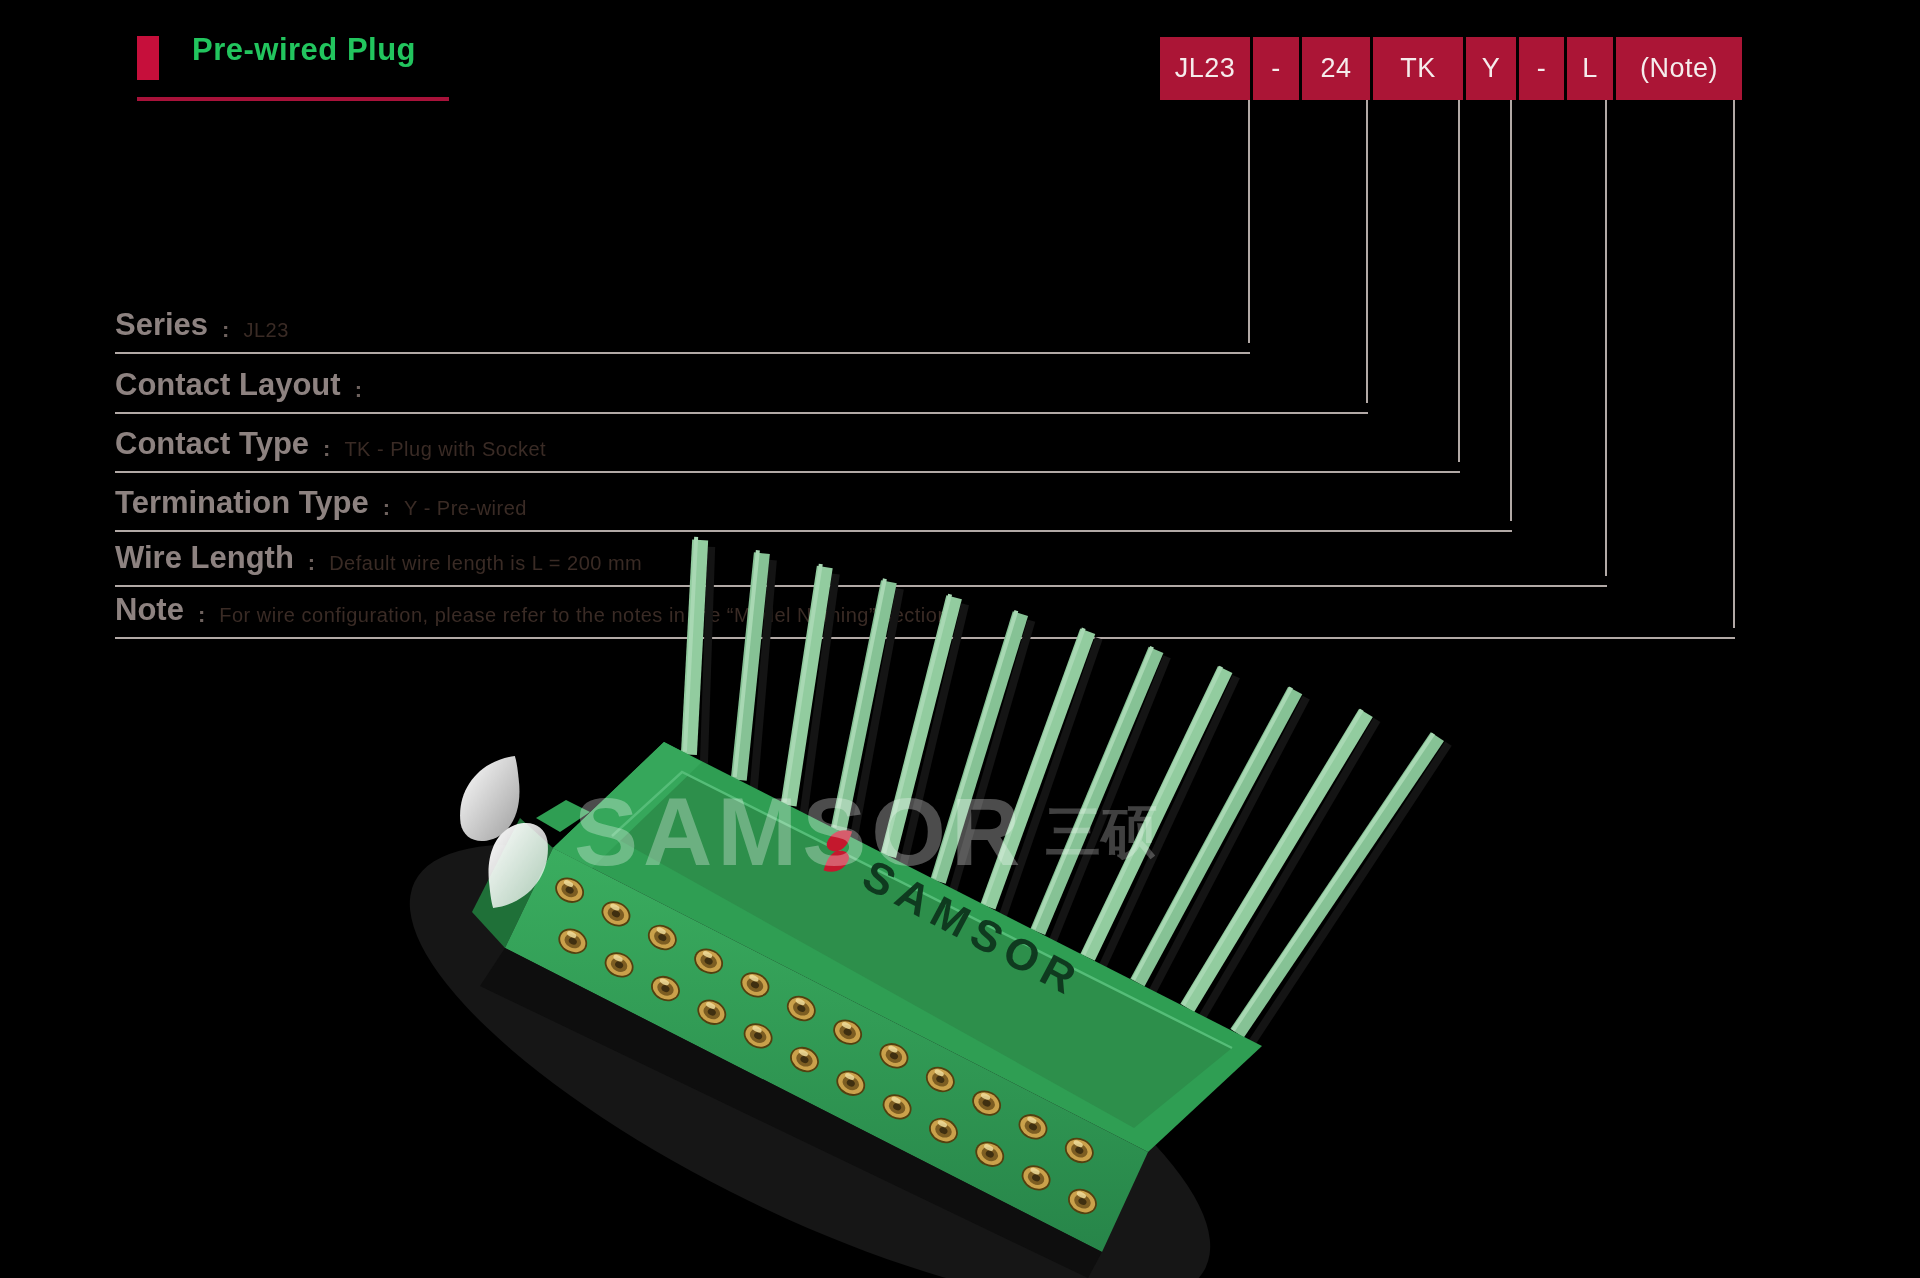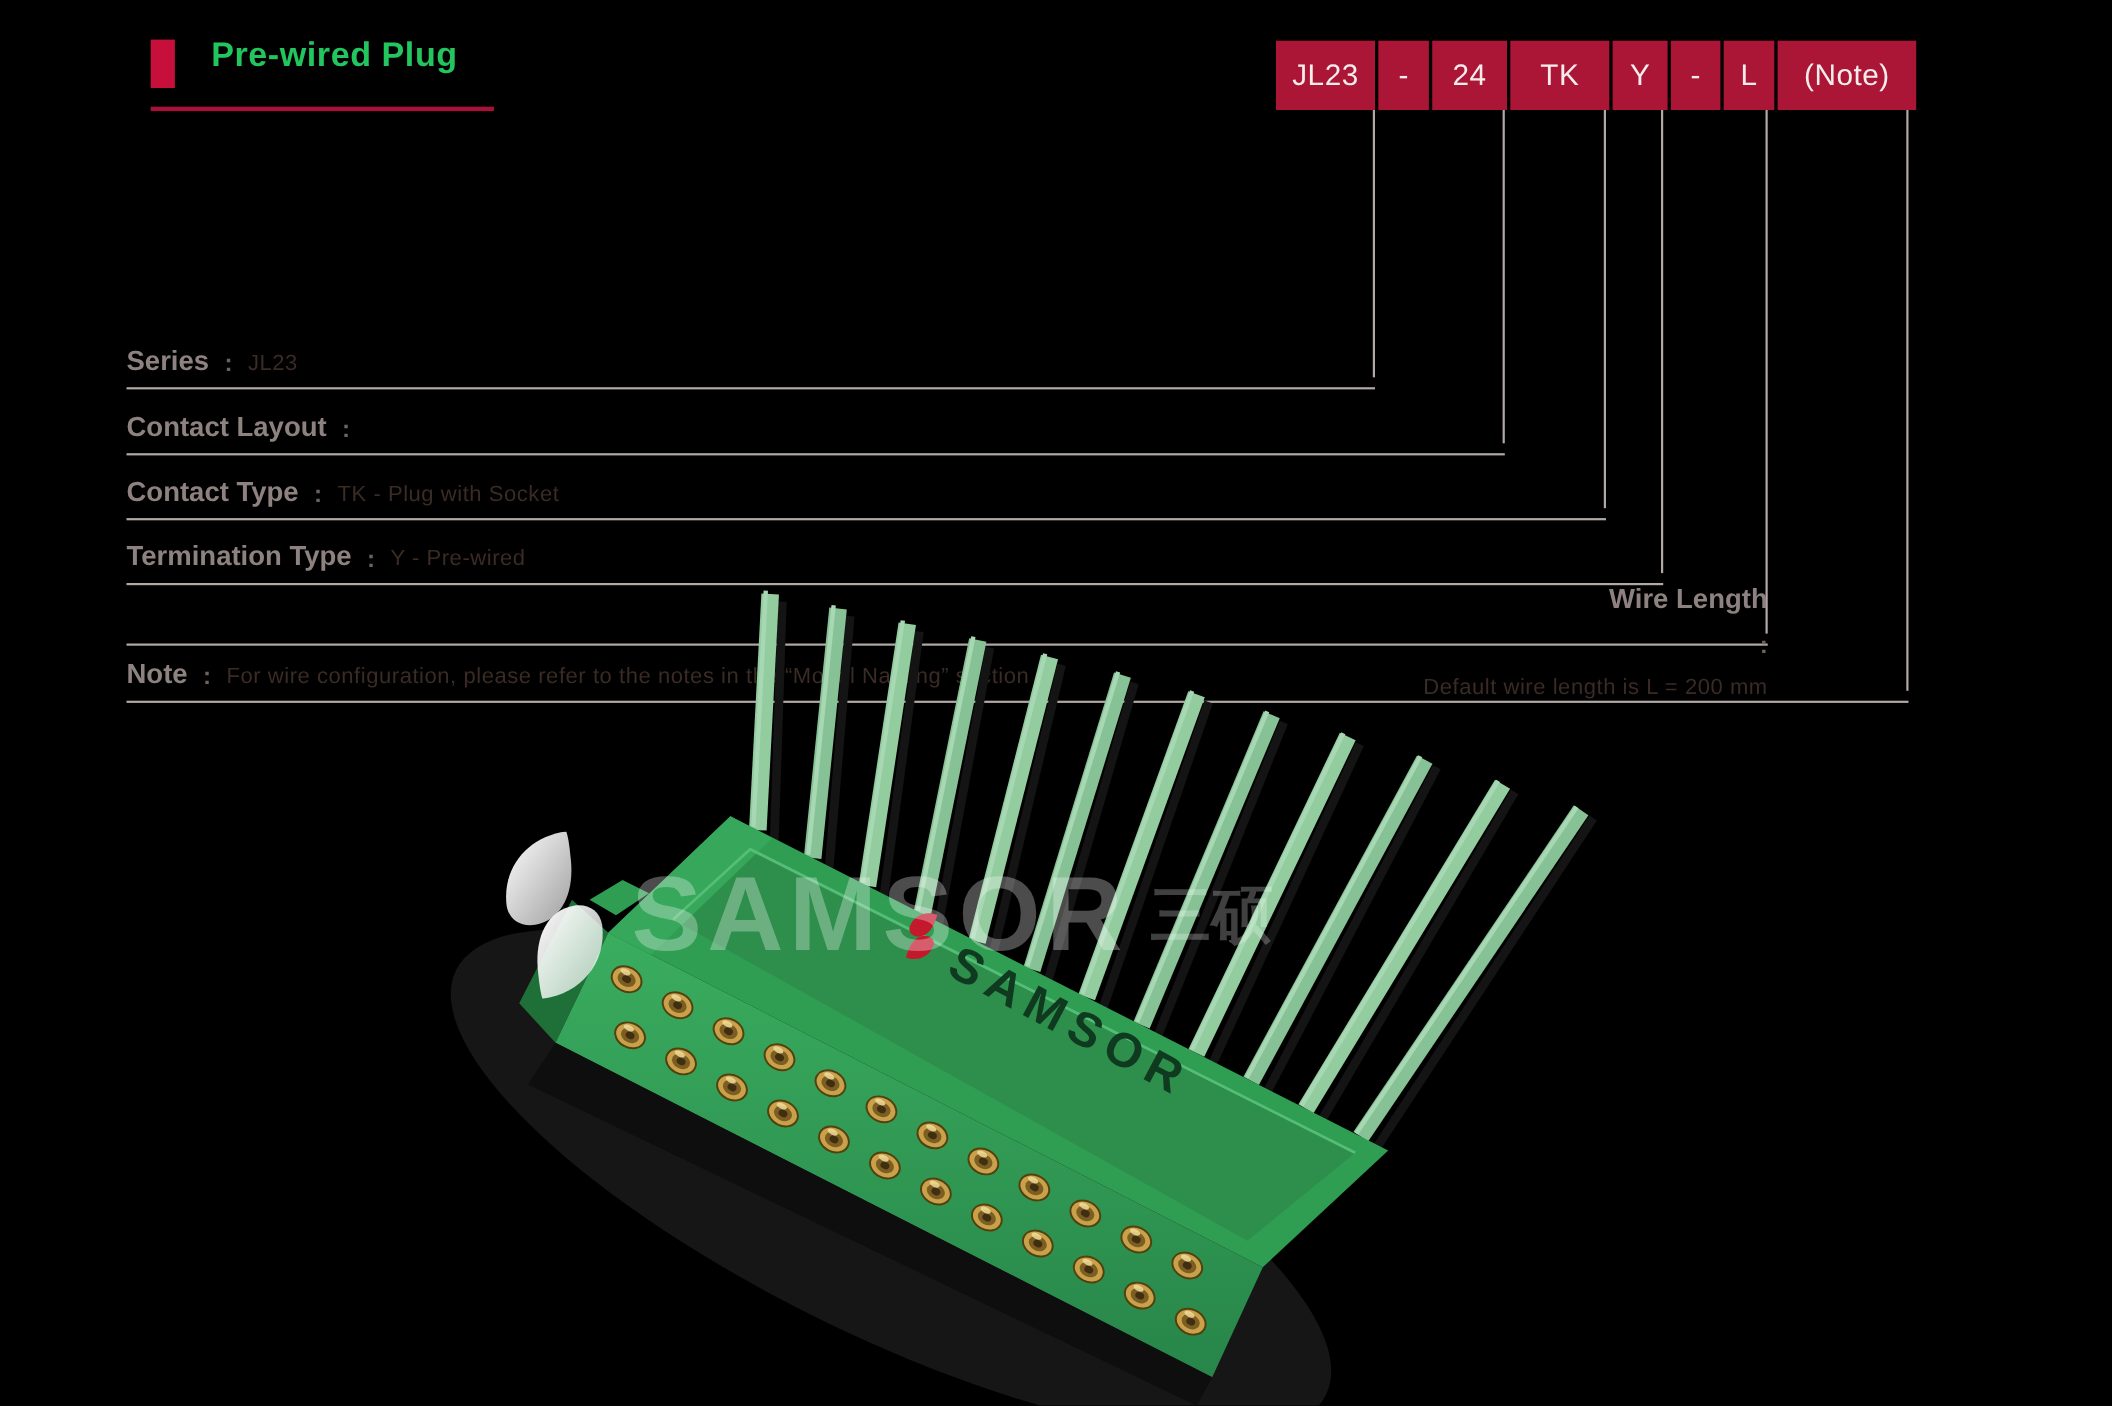--- a/index.html
+++ b/index.html
@@ -11,21 +11,21 @@
   .accent-bar{position:absolute;left:137px;top:36px;width:22px;height:44px;background:#c60f3b;}
   .page-title{position:absolute;left:192px;top:32px;font-size:31px;font-weight:700;color:#22c55e;letter-spacing:.5px;}
   .title-underline{position:absolute;left:137px;top:97px;width:312px;height:4px;background:#a8123a;}
   
   .model-row{position:absolute;left:1160px;top:37px;height:63px;display:flex;gap:3px;background:transparent;}
   .model-seg{background:#ab1536;color:#f5ecec;display:flex;align-items:center;justify-content:center;
     font-size:27px;font-weight:400;letter-spacing:.5px;}
   
   .spec-row{position:absolute;left:115px;display:flex;align-items:flex-end;gap:14px;
     border-bottom:2px solid #b2a9a6;height:45px;padding-bottom:9px;box-sizing:content-box;}
-  .spec-label{font-size:25px;font-weight:700;color:#8d8280;white-space:nowrap;}
+  .spec-label{font-size:31px;font-weight:700;color:#8d8280;white-space:nowrap;}
   .spec-colon{font-size:22px;font-weight:700;color:#6e625e;}
   .spec-value{font-size:20px;color:#3a2b25;white-space:nowrap;letter-spacing:.5px;padding-bottom:1px;}
   .vline{position:absolute;width:2px;background:#b2a9a6;top:100px;}
   
   .watermark{position:absolute;left:448px;top:756px;display:flex;align-items:center;gap:14px;
     mix-blend-mode:screen;pointer-events:none;}
   .wm-text{font-size:96px;font-weight:700;letter-spacing:5px;color:#4c4c4c;line-height:1;}
   .wm-cjk{font-size:56px;font-weight:700;color:#404040;margin-left:6px;line-height:1;}
   svg{display:block;}
   #product-svg{position:absolute;left:0;top:0;}
@@ -69,21 +69,21 @@
   <div class="spec-row" style="top:417px;width:1345px;">
     <span class="spec-label">Contact Type</span>
       <span class="spec-colon">:</span>
     <span class="spec-value">TK - Plug with Socket</span>
   </div>
   <div class="spec-row" style="top:476px;width:1397px;">
     <span class="spec-label">Termination Type</span>
       <span class="spec-colon">:</span>
     <span class="spec-value">Y - Pre-wired</span>
   </div>
-  <div class="spec-row" style="top:531px;width:1492px;flex-direction:column;">
+  <div class="spec-row" style="top:531px;width:1492px;">
     <span class="spec-label">Wire Length</span>
       <span class="spec-colon">:</span>
     <span class="spec-value">Default wire length is L = 200 mm</span>
   </div>
   <div class="spec-row" style="top:583px;width:1620px;">
     <span class="spec-label">Note</span>
       <span class="spec-colon">:</span>
     <span class="spec-value">For wire configuration, please refer to the notes in the “Model Naming” section</span>
   </div>
 

